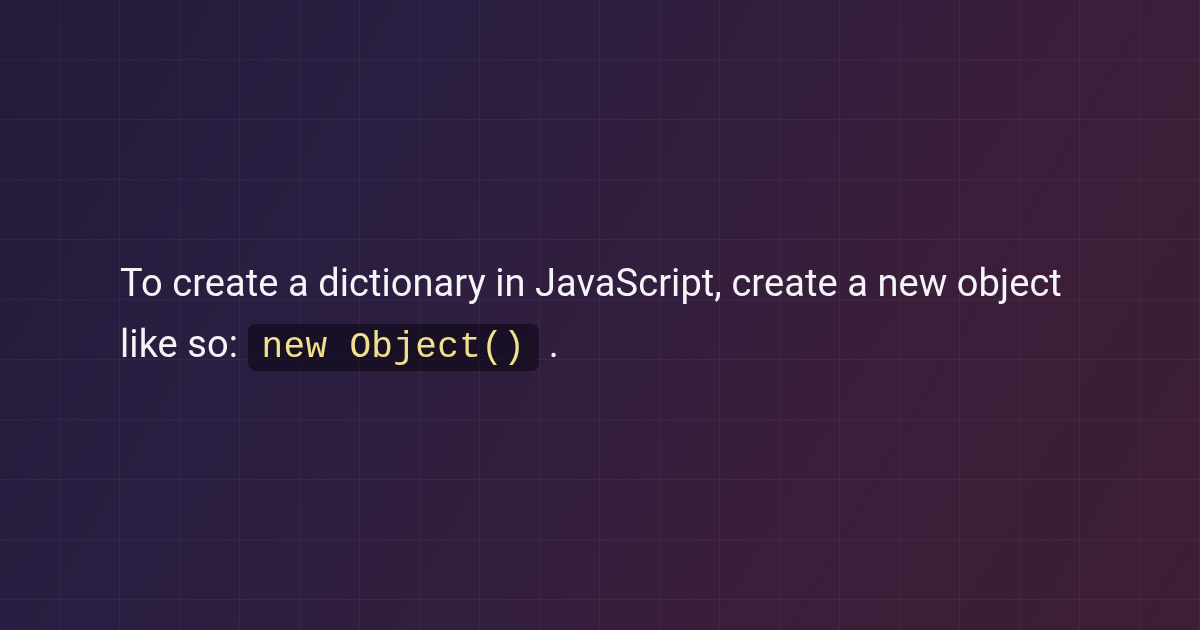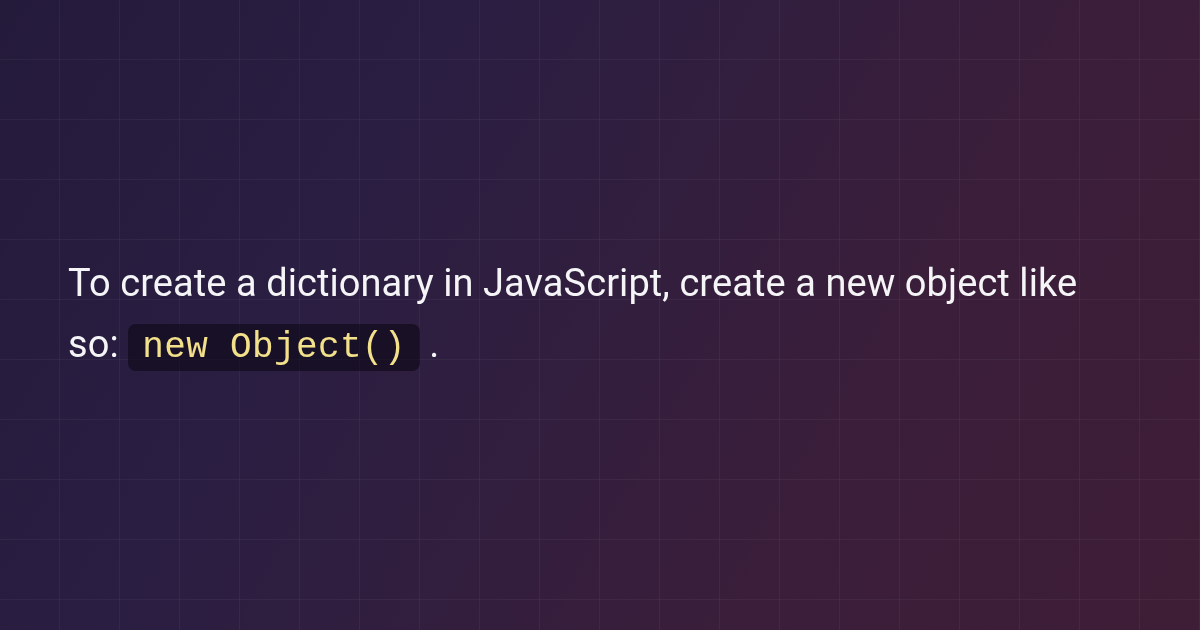--- a/index.html
+++ b/index.html
@@ -27,21 +27,21 @@
       linear-gradient(90deg, rgba(255,255,255,0.045) 1px, transparent 1px);
     background-size: 60px 60px;
     background-position: -1px -1px;
   }
   .content {
     position: absolute;
     inset: 0;
     display: flex;
     align-items: center;
     justify-content: center;
-    padding: 0 68px;
+    padding: 0 120px;
   }
   .text {
     color: #f5f5f7;
     font-size: 38px;
     line-height: 1.6;
     font-weight: 400;
     letter-spacing: 0.002em;
   }
   .code {
     font-family: "SFMono-Regular", Consolas, "Liberation Mono", Menlo, monospace;

